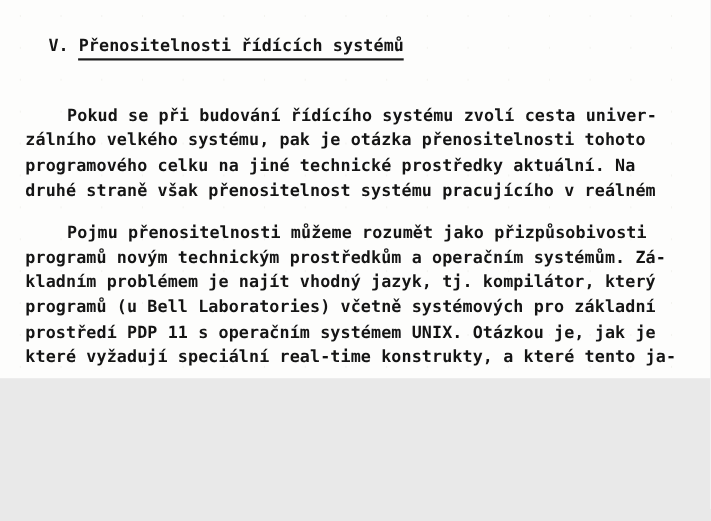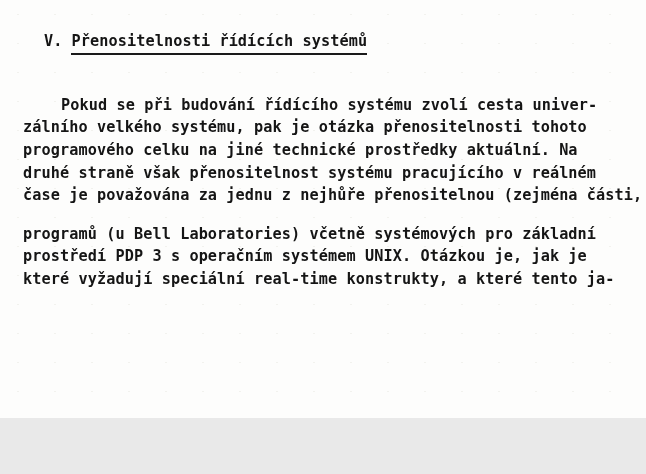--- a/index.html
+++ b/index.html
@@ -3,21 +3,21 @@
 <meta charset="utf-8">
 <style>
   html, body {
     margin: 0;
     padding: 0;
     background: #e9e9e9;
   }
   .page {
     position: relative;
     width: 646px;
-    height: 418px;
+    height: 344px;
     background: #fdfdfc;
     color: #151515;
     font-family: "DejaVu Sans Mono", "Liberation Mono", monospace;
     font-weight: 700;
     font-size: 15.2px;
     line-height: 22.6px;
     box-sizing: border-box;
     padding: 7px 4px 0 7px;
     overflow: hidden;
     letter-spacing: 0.1px;
@@ -58,23 +58,25 @@
 
   <div class="title-row">
     <span class="section-number">V.</span><span class="title-text">Přenositelnosti řídících systémů</span>
   </div>
 
   <div class="paragraph">
     <div class="line indent">Pokud se při budování řídícího systému zvolí cesta univer-</div>
     <div class="line">zálního velkého systému, pak je otázka přenositelnosti tohoto</div>
     <div class="line">programového celku na jiné technické prostředky aktuální. Na</div>
     <div class="line">druhé straně však přenositelnost systému pracujícího v reálném</div>
-    <div class="line">čase je považována za jednu z nejhůře přenositelnou (zejména části,</div>
   </div>
 
   <div class="paragraph">
+    <div class="line indent">Pojmu přenositelnosti můžeme rozumět jako přizpůsobivosti</div>
+    <div class="line">programů novým technickým prostředkům a operačním systémům. Zá-</div>
+    <div class="line">kladním problémem je najít vhodný jazyk, tj. kompilátor, který</div>
     <div class="line">programů (u Bell Laboratories) včetně systémových pro základní</div>
-    <div class="line">prostředí PDP 3 s operačním systémem UNIX. Otázkou je, jak je</div>
+    <div class="line">prostředí PDP 11 s operačním systémem UNIX. Otázkou je, jak je</div>
     <div class="line">které vyžadují speciální real-time konstrukty, a které tento ja-</div>
 
   </div>
 
 </div>
 
 </body></html>

